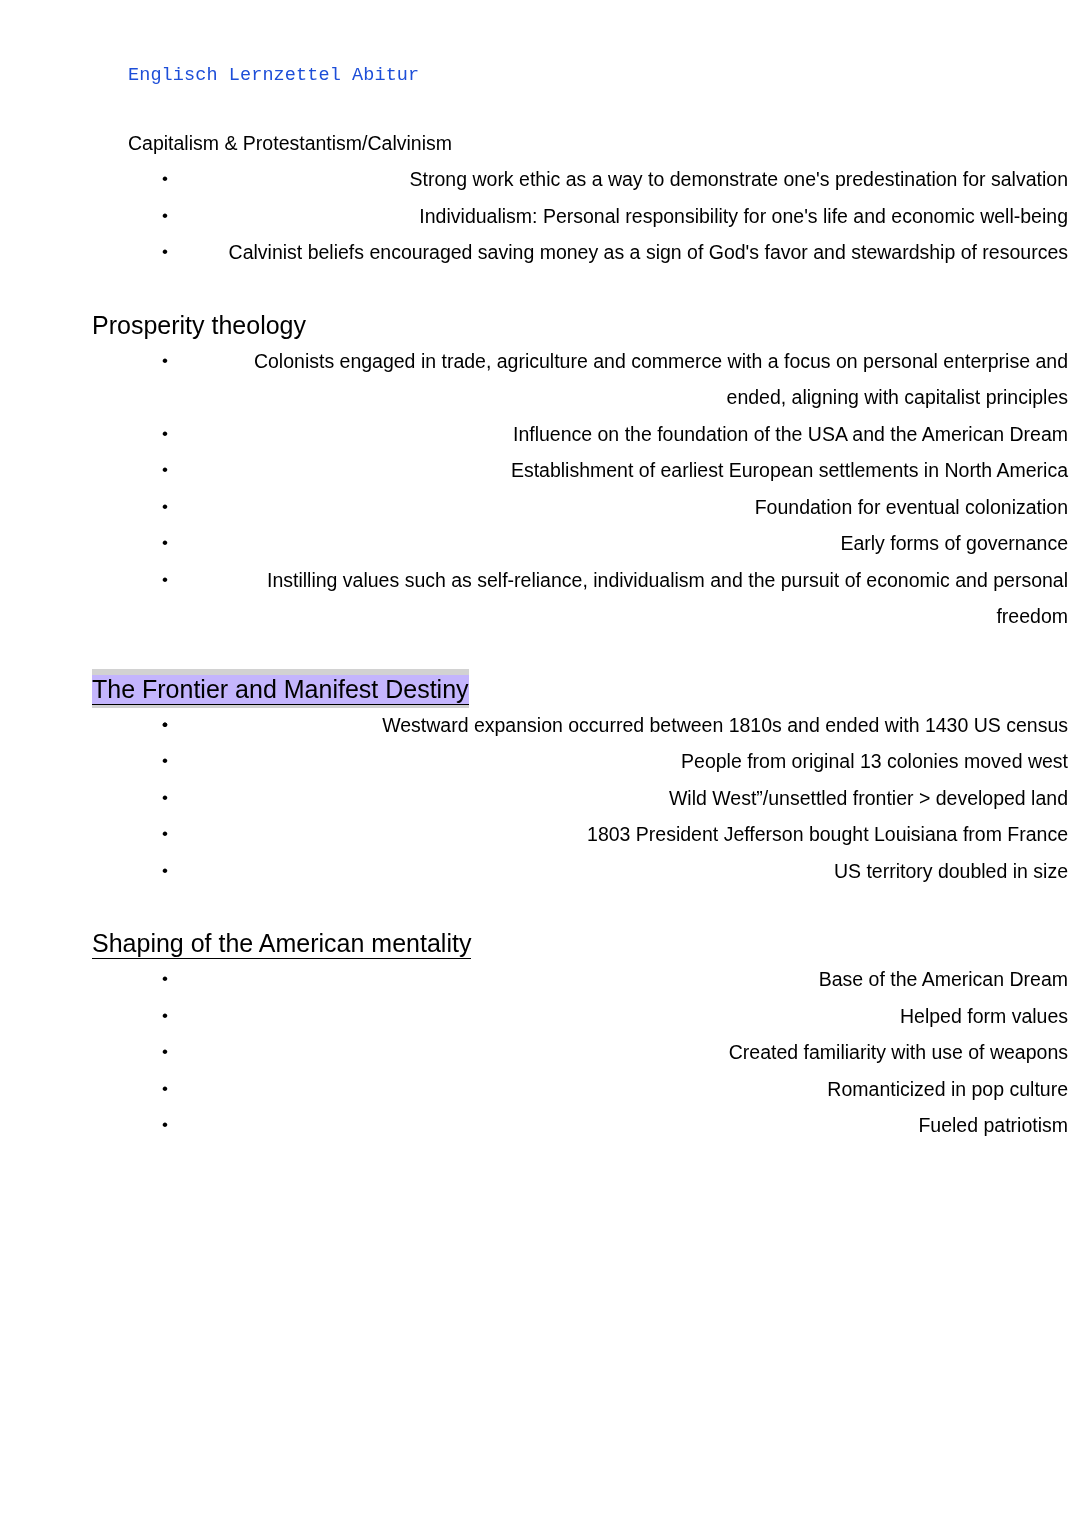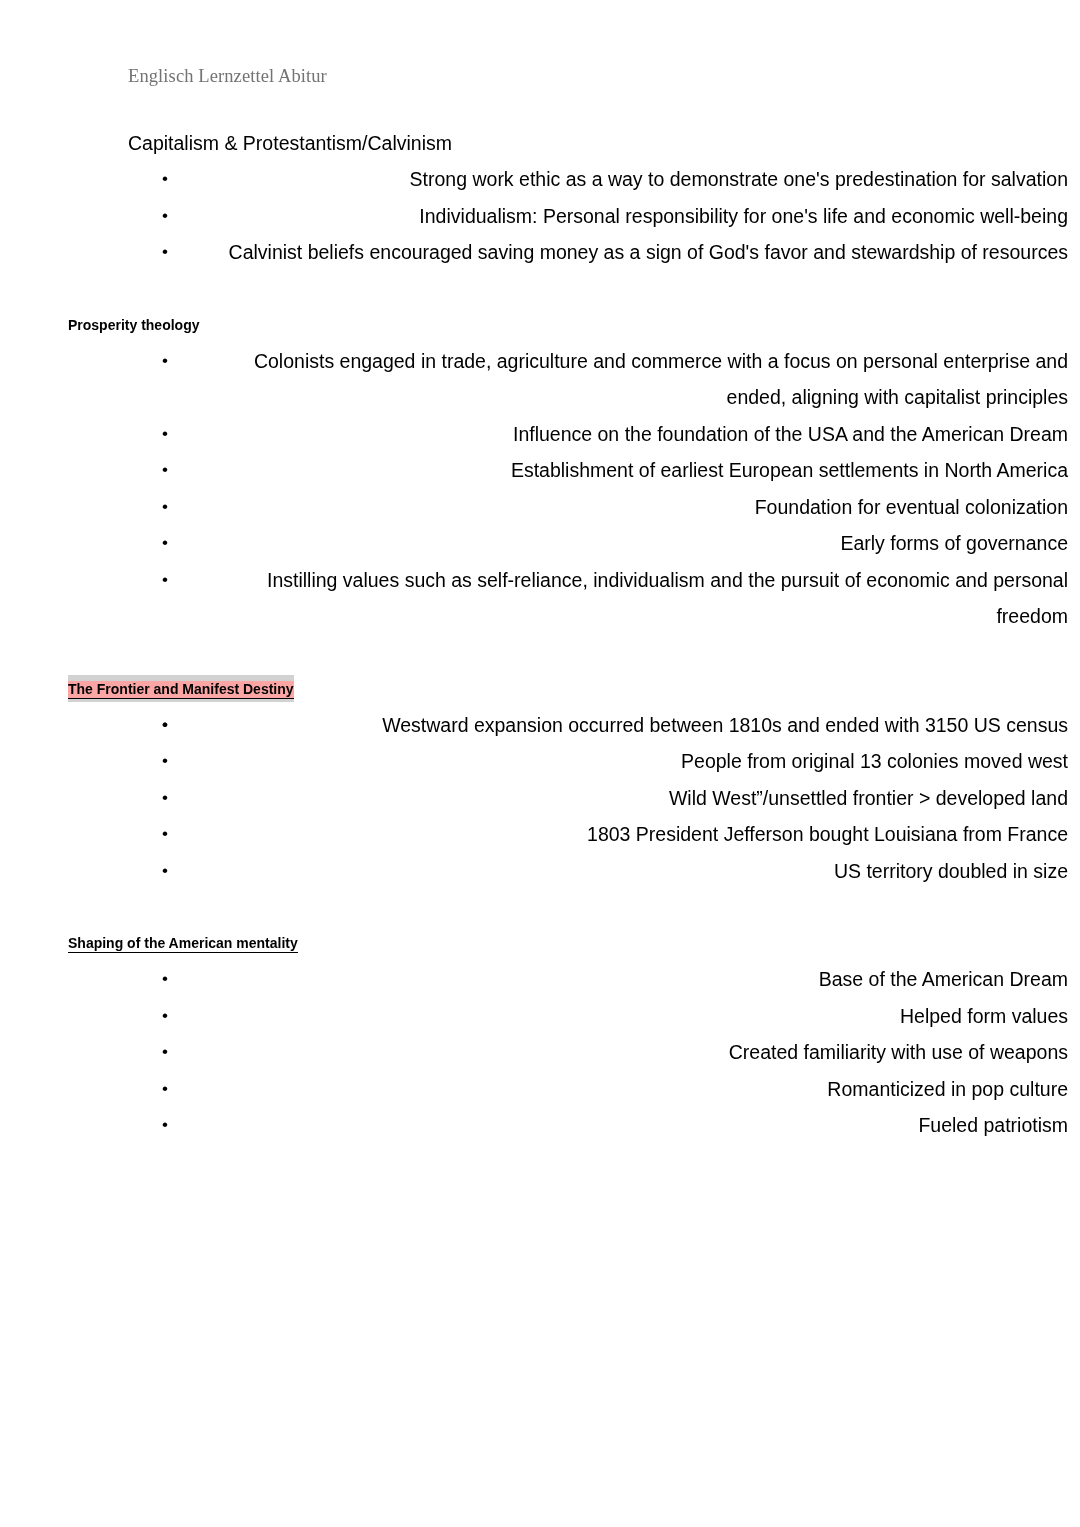--- a/index.html
+++ b/index.html
@@ -24,25 +24,25 @@
     height: 1527px;
     background: #ffffff;
     overflow: hidden;
   }
 
   
   .doc-header {
     position: absolute;
     left: 128px;
     top: 63px;
-    font-family: Liberation Serif, serif;
+    font-family: Liberation Mono, monospace;
     font-size: 18.5px;
     line-height: 26px;
     letter-spacing: 0.1px;
-    color: #737373;
+    color: #1d4ed8;
     white-space: nowrap;
   }
 
   
   .content {
     position: absolute;
     left: 0;
     top: 125px;
     width: 1068px;
   }
@@ -55,33 +55,33 @@
     padding: 0 0 0 128px;
     font-size: 19.5px;
     line-height: 36px;
     font-weight: normal;
     white-space: nowrap;
   }
 
   
   .heading-1 {
     margin: 0;
-    padding: 0 0 0 68px;
-    font-size: 14px;
+    padding: 0 0 0 92px;
+    font-size: 25px;
     line-height: 36px;
-    font-weight: bold;
+    font-weight: normal;
   }
   .heading-1 .htext { display: inline; }
 
   .heading-1.underline .htext {
     border-bottom: 1.6px solid #000;
     padding-bottom: 1px;
   }
   .heading-1.highlight .htext {
-    background: #fca5a5;
+    background: #c4b5fd;
     box-shadow: 0 -6px 0 0 #d2d2d2, 0 3px 0 0 #d2d2d2;
   }
 
   
   ul.bullets {
     list-style: none;
     margin: 0;
     padding: 0;
   }
   ul.bullets li {
@@ -170,21 +170,21 @@
     <div class="block">
       <div class="heading-1 underline highlight">
         <span class="htext">The Frontier and Manifest Destiny</span>
       </div>
       <ul class="bullets">
         <li>
           <span class="dot">•</span>
         </li>
         <li>
           <span class="dot">•</span>
-          <span class="txt">Westward expansion occurred between 1810s and ended with 3150 US census</span>
+          <span class="txt">Westward expansion occurred between 1810s and ended with 1430 US census</span>
         </li>
         <li>
           <span class="dot">•</span>
           <span class="txt">People from original 13 colonies moved west</span>
         </li>
         <li>
           <span class="dot">•</span>
           <span class="txt">Wild West”/unsettled frontier &gt; developed land</span>
         </li>
         <li>

